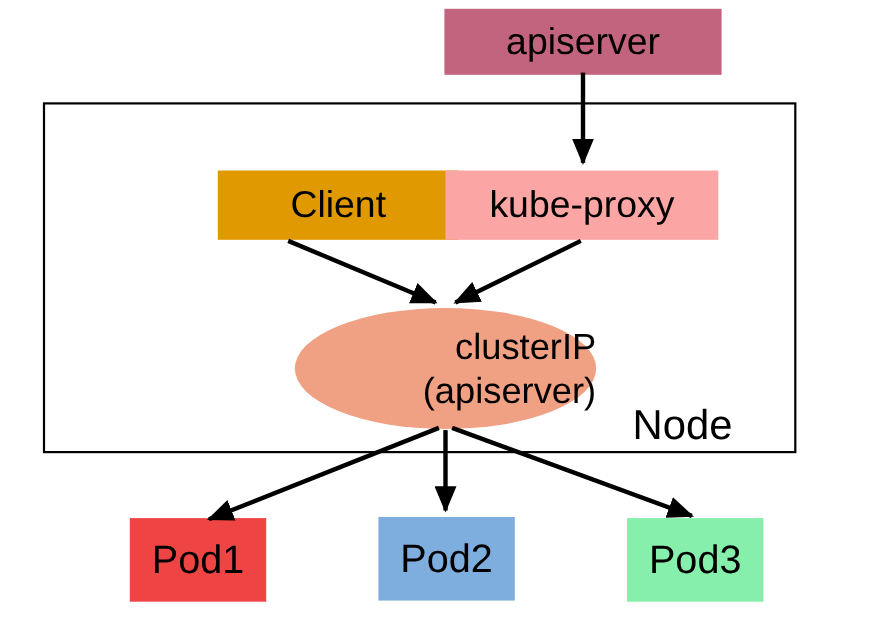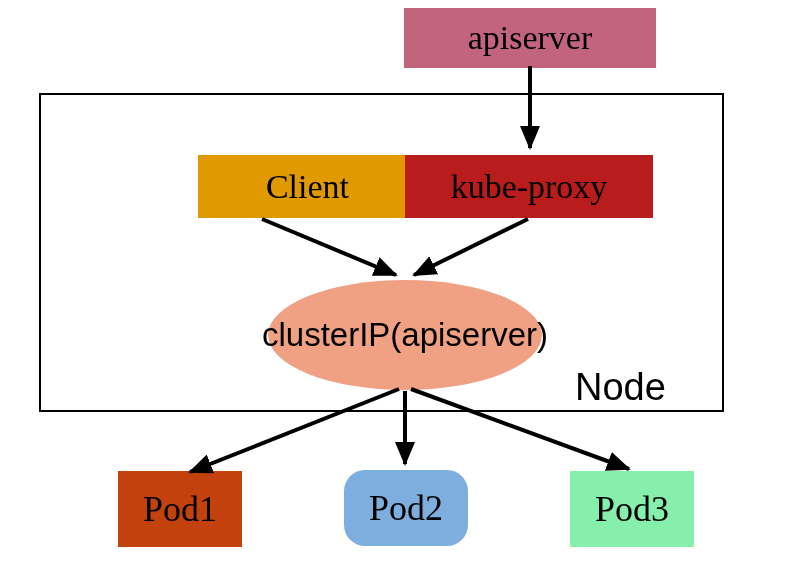--- a/index.html
+++ b/index.html
@@ -36,39 +36,38 @@
     line-height: 1.05;
   }
   .box {
     position: absolute;
     display: flex;
     align-items: center;
     justify-content: center;
     font-size: 34px;
     color: #000000;
     text-align: center;
-    font-family: Liberation Serif, serif;
   }
   .apiserver-box   { left: 404px; top: 8px;   width: 252px; height: 60px; }
   .client-box      { left: 151px; top: 155px; width: 219px; height: 63px; margin-left: 47px; }
   .kubeproxy-box   { left: 405px; top: 155px; width: 248px; height: 63px; }
   .pod-box-1       { left: 118px; top: 471px; width: 124px; height: 76px; }
-  .pod-box-2       { left: 344px; top: 470px; width: 124px; height: 76px; border-radius: 21px; }
+  .pod-box-2       { left: 344px; top: 470px; width: 124px; height: 76px; }
   .pod-box-3       { left: 570px; top: 471px; width: 124px; height: 76px; }
   .pod-box { font-size: 36px; }
   .cluster-ellipse {
     position: absolute;
     left: 268px;
     top: 280px;
     width: 274px;
     height: 110px;
     border-radius: 50%;
     display: flex;
-    flex-direction: row;
-    align-items: center;
+    flex-direction: column;
+    align-items: flex-end;
     justify-content: center;
     font-size: 33px;
     line-height: 1.22;
     color: #000000;
     text-align: center;
   }
   .arrow-layer {
     position: absolute;
     left: 0;
     top: 0;
@@ -87,30 +86,30 @@
   <div class="node-label">Node</div>
 
   <div class="box apiserver-box" style="background-color: rgb(194, 100, 126);">
     <span>apiserver</span>
   </div>
 
   <div class="box client-box" style="background-color: rgb(224, 154, 0);">
     <span>Client</span>
   </div>
 
-  <div class="box kubeproxy-box" style="background-color: #b91c1c;">
+  <div class="box kubeproxy-box" style="background-color: #fca5a5;">
     <span>kube-proxy</span>
   </div>
 
   <div class="cluster-ellipse" style="background-color: rgb(241, 161, 131);">
     <span>clusterIP</span>
     <span>(apiserver)</span>
   </div>
 
-  <div class="box pod-box pod-box-1" style="background-color: #c2410c;">
+  <div class="box pod-box pod-box-1" style="background-color: #ef4444;">
     <span>Pod1</span>
   </div>
 
   <div class="box pod-box pod-box-2" style="background-color: rgb(126, 174, 222);">
     <span>Pod2</span>
   </div>
 
   <div class="box pod-box pod-box-3" style="background-color: #86efac;">
     <span>Pod3</span>
   </div>

